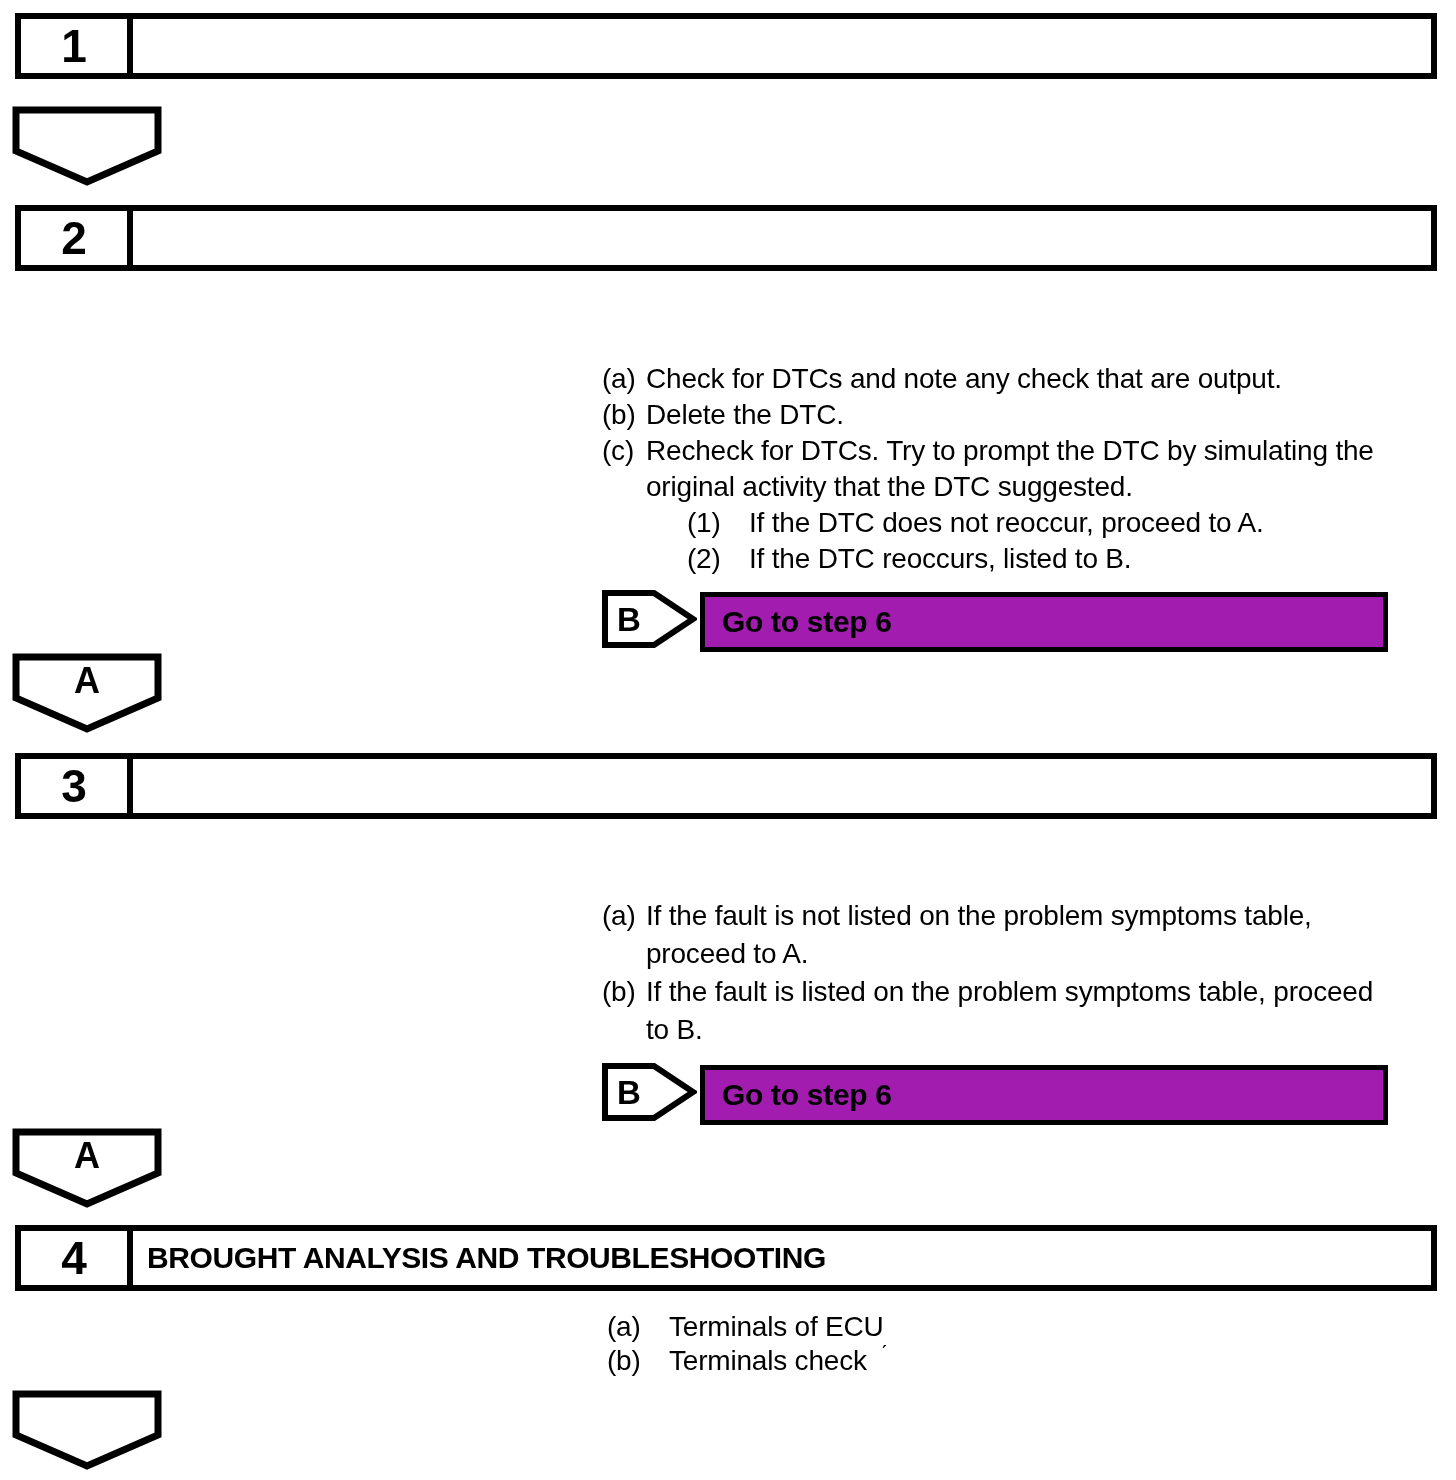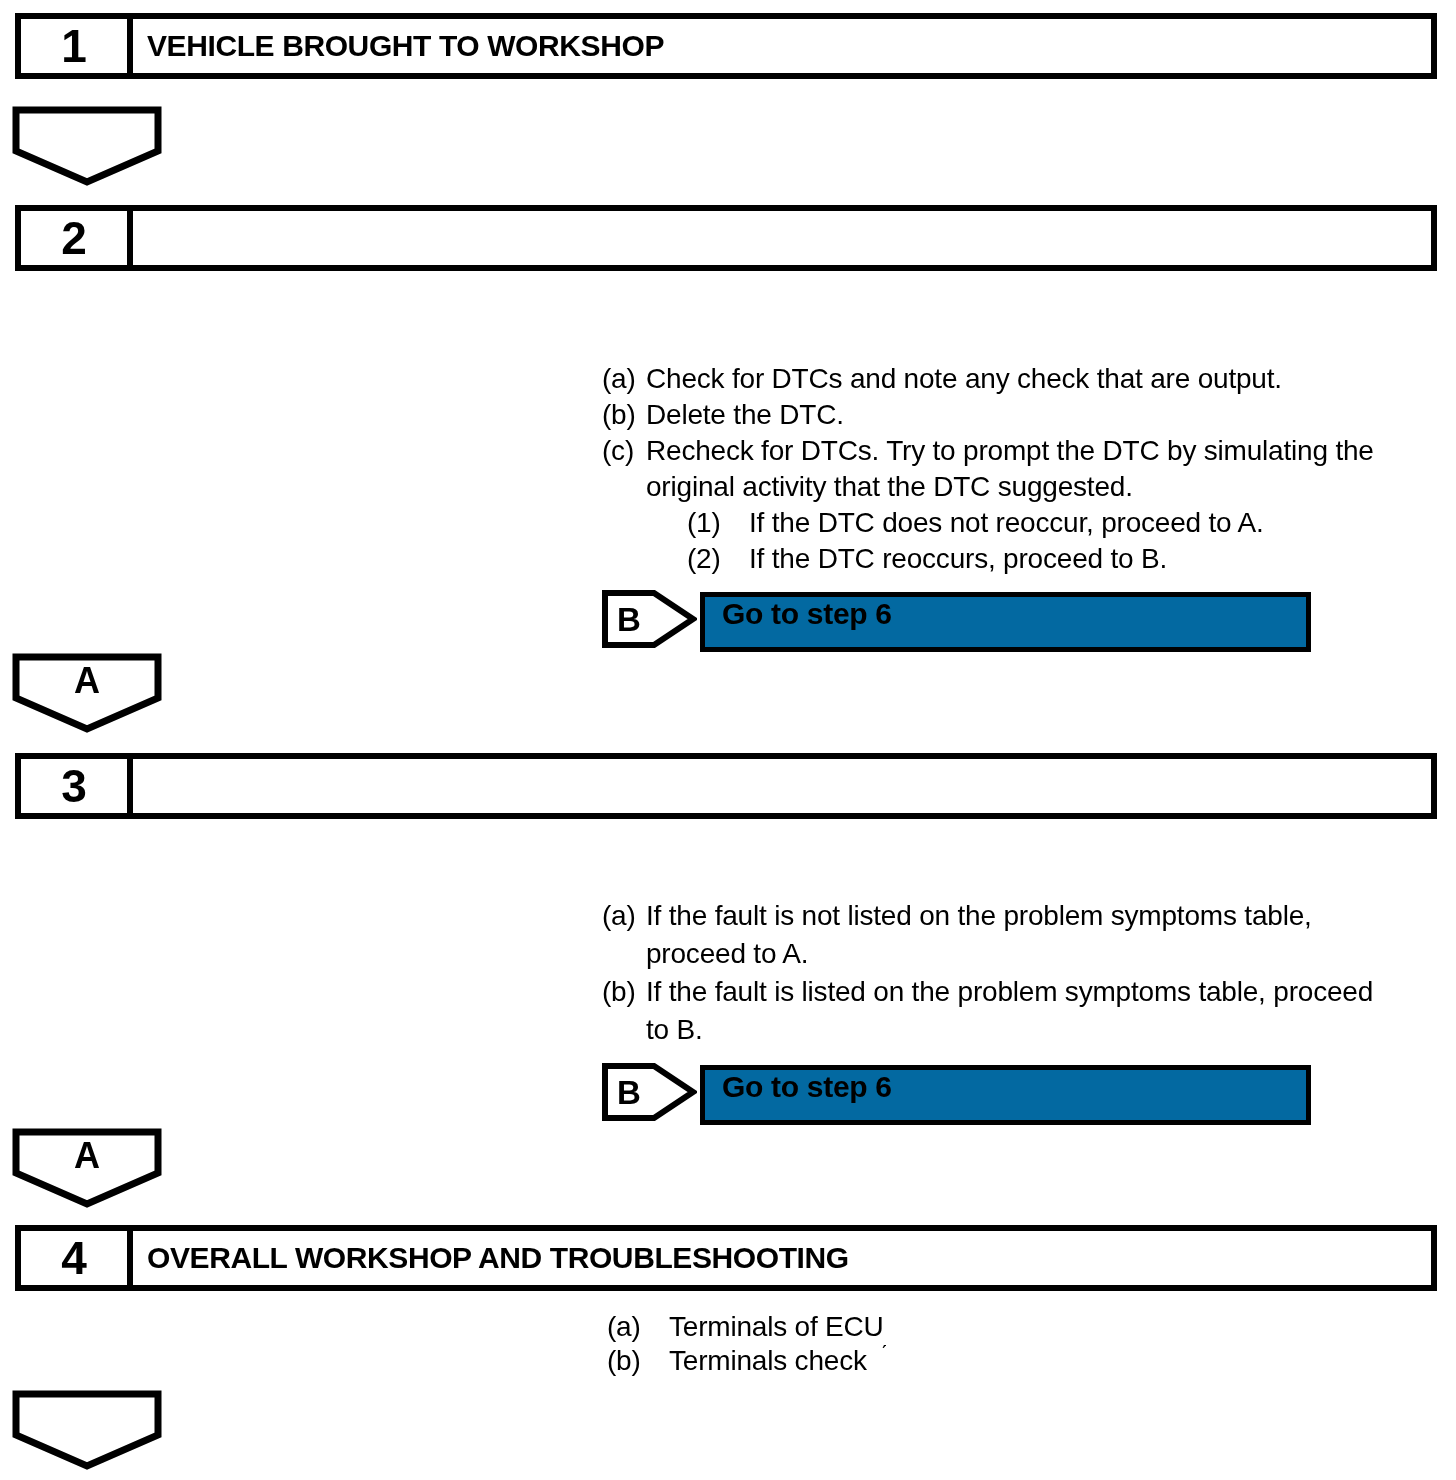--- a/index.html
+++ b/index.html
@@ -18,23 +18,23 @@
   }
   .step-title {
     flex:1; display:flex; align-items:center; padding-left:14px;
     font-size:30px; font-weight:bold; letter-spacing:-0.4px; white-space:nowrap;
   }
   .chevron { position:absolute; left:12px; width:150px; height:80px; }
   .branch  { position:absolute; left:602px; width:95px; height:58px; }
   .svg-label-a { font-family:"Liberation Sans", sans-serif; font-weight:bold; font-size:36px; }
   .svg-label-b { font-family:"Liberation Sans", sans-serif; font-weight:bold; font-size:33px; }
   .goto-box {
-    position:absolute; left:700px; width:611px; height:60px;
-    border:5px solid #000; box-sizing:border-box; background:#0369a1;
-    display:flex; padding-left:17px;
+    position:absolute; left:700px; width:688px; height:60px;
+    border:5px solid #000; box-sizing:border-box; background:#a21caf;
+    display:flex; align-items:center; padding-left:17px;
     font-size:30px; font-weight:bold; letter-spacing:-0.3px;
   }
   .ilist {
     position:absolute; left:602px; width:780px;
     font-size:28px; line-height:36px; letter-spacing:-0.2px;
   }
   .irow { display:flex; }
   .imark { flex:0 0 44px; width:44px; }
   .itext { flex:1; }
   .sub { margin-left:85px; }
@@ -44,21 +44,20 @@
   .list4 .imark { flex:0 0 62px; width:62px; }
   .stray { font-size:20px; position:relative; top:-10px; margin-left:14px; }
 </style>
 </head>
 <body>
 
 <div class="page">
 
   <div class="step-box" style="top:13px">
     <div class="step-num">1</div>
-    <div class="step-title">VEHICLE BROUGHT TO WORKSHOP</div>
   </div>
 
   <svg class="chevron" style="top:106px" viewBox="0 0 150 80">
     <polygon points="4,4 146,4 146,45 75,76 4,45" fill="#ffffff" stroke="#000000" stroke-width="7"></polygon>
   </svg>
 
   <div class="step-box" style="top:205px">
     <div class="step-num">2</div>
   </div>
 
@@ -74,21 +73,21 @@
     <div class="irow">
       <div class="imark">(c)</div>
       <div class="itext">Recheck for DTCs. Try to prompt the DTC by simulating the original activity that the DTC suggested.</div>
     </div>
     <div class="irow sub">
       <div class="imark">(1)</div>
       <div class="itext">If the DTC does not reoccur, proceed to A.</div>
     </div>
     <div class="irow sub">
       <div class="imark">(2)</div>
-      <div class="itext">If the DTC reoccurs, proceed to B.</div>
+      <div class="itext">If the DTC reoccurs, listed to B.</div>
     </div>
   </div>
 
   <svg class="branch" style="top:590px" viewBox="0 0 95 58">
     <polygon points="3,3 52,3 91,29 52,55 3,55" fill="#ffffff" stroke="#000000" stroke-width="6"></polygon>
     <text x="27" y="41" text-anchor="middle" class="svg-label-b">B</text>
   </svg>
   <div class="goto-box" style="top:592px">
     <span>Go to step 6</span>
   </div>
@@ -121,21 +120,21 @@
     <span>Go to step 6</span>
   </div>
 
   <svg class="chevron" style="top:1128px" viewBox="0 0 150 80">
     <polygon points="4,4 146,4 146,45 75,76 4,45" fill="#ffffff" stroke="#000000" stroke-width="7"></polygon>
     <text x="75" y="40" text-anchor="middle" class="svg-label-a">A</text>
   </svg>
 
   <div class="step-box" style="top:1225px">
     <div class="step-num">4</div>
-    <div class="step-title">OVERALL WORKSHOP AND TROUBLESHOOTING</div>
+    <div class="step-title">BROUGHT ANALYSIS AND TROUBLESHOOTING</div>
   </div>
 
   <div class="ilist list4" style="top:1310px">
     <div class="irow">
       <div class="imark">(a)</div>
       <div class="itext">Terminals of ECU</div>
     </div>
     <div class="irow">
       <div class="imark">(b)</div>
       <div class="itext"><span>Terminals check</span><span class="stray">ˊ</span></div>

